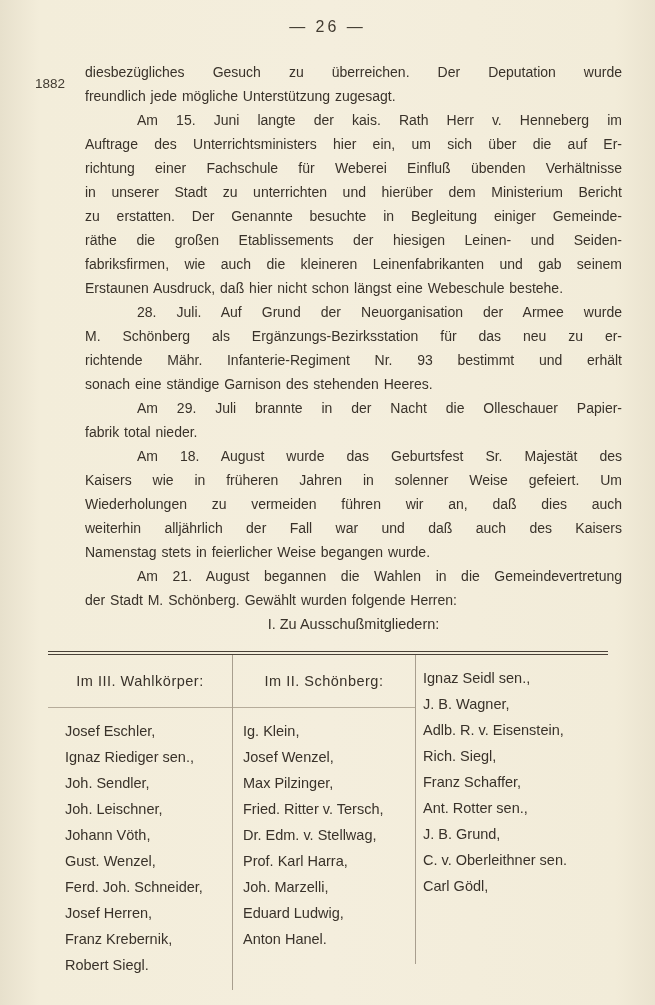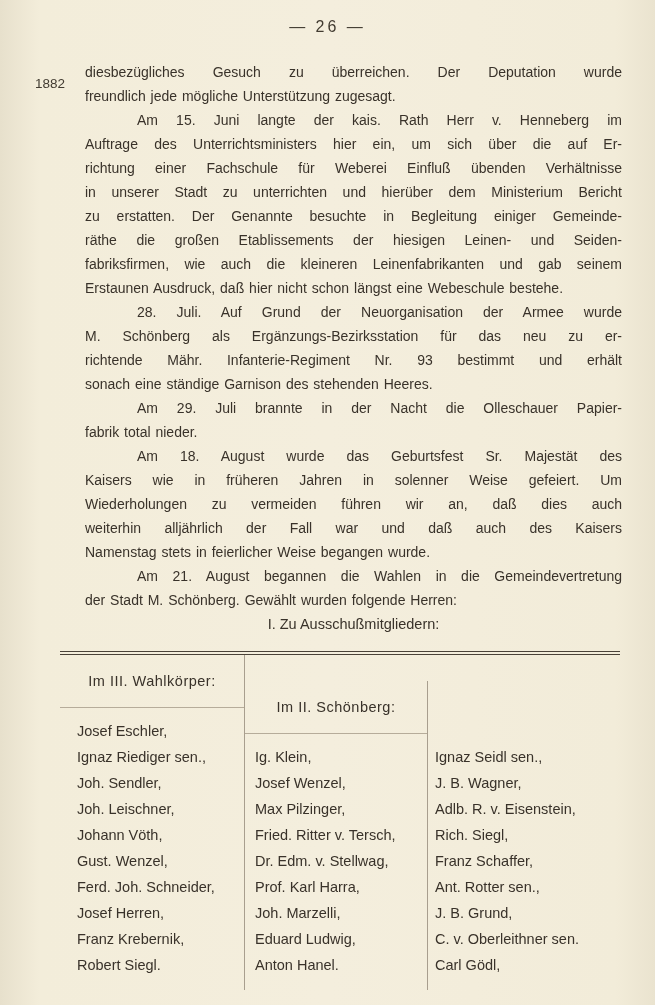--- a/index.html
+++ b/index.html
@@ -31,23 +31,23 @@
     text-align:justify; text-align-last:justify;
     word-spacing:1px;
   }
   .line.last { text-align-last:left; }
   .line.first-indent { text-indent:52px; }
   .section-heading {
     position:absolute; left:85px; top:616px; width:537px;
     text-align:center; font-size:14.5px; color:#39322a;
   }
   .members-table {
-    position:absolute; left:60px; top:651px; width:560px;
+    position:absolute; left:48px; top:651px; width:560px;
     border-top:4px double #4a4238;
-    display:flex; align-items:flex-end;
+    display:flex; align-items:flex-start;
   }
   .tcol { box-sizing:border-box; padding-bottom:12px; }
   .tcol.c0 { width:185px; border-right:1px solid #a89e8e; }
   .tcol.c1 { width:183px; border-right:1px solid #a89e8e; }
   .tcol.c2 { width:192px; }
   .tcol-header {
     height:52px; display:flex; align-items:center; justify-content:center;
     font-size:14.5px; border-bottom:1px solid #b6ac9a;
     letter-spacing:0.5px;
   }

